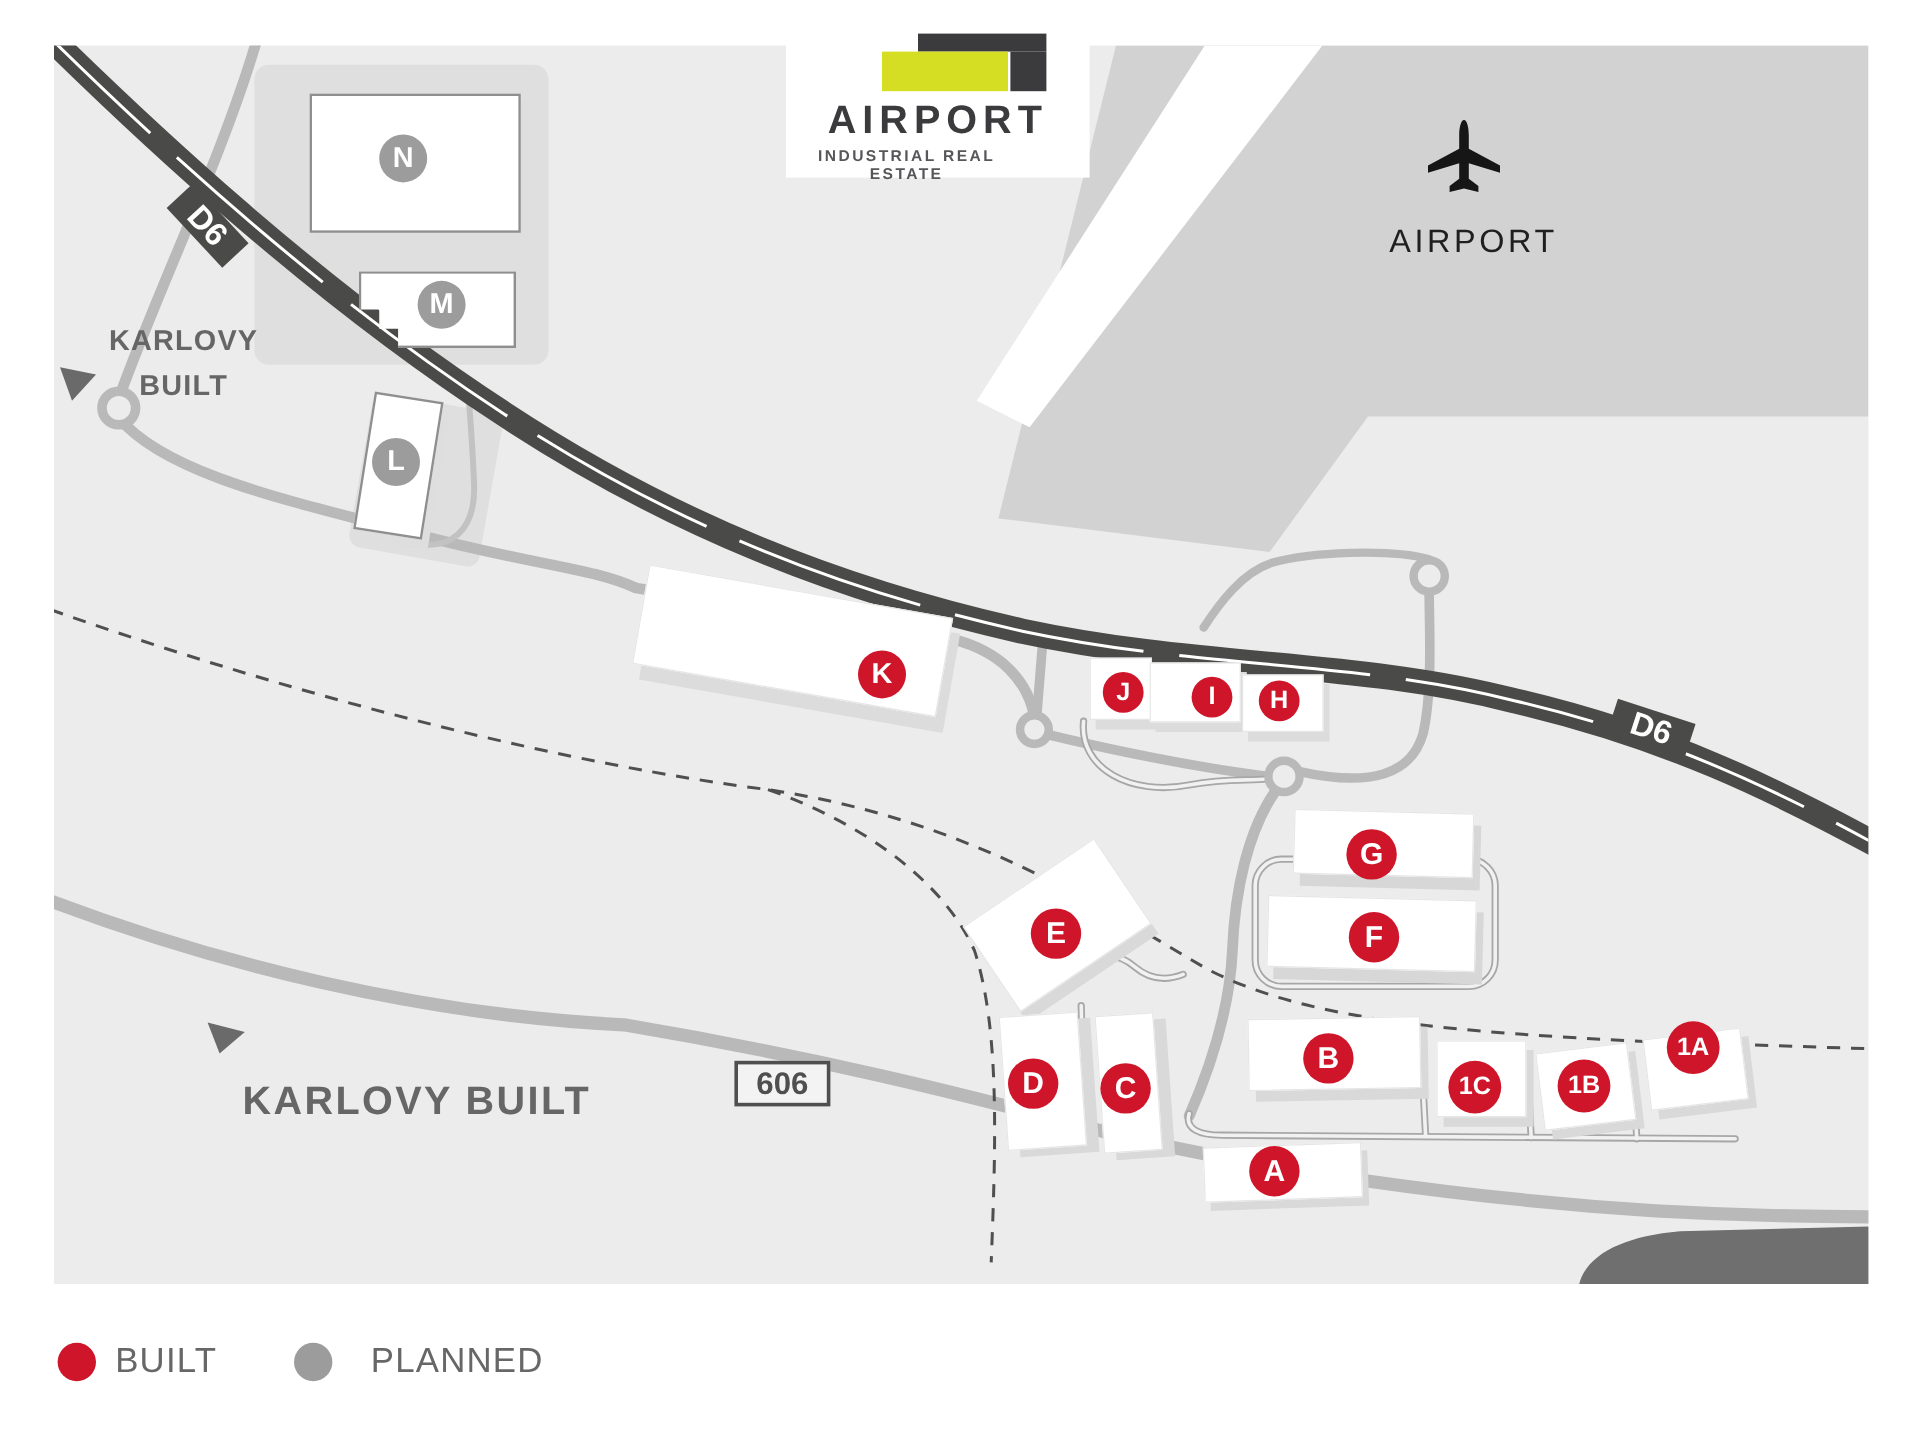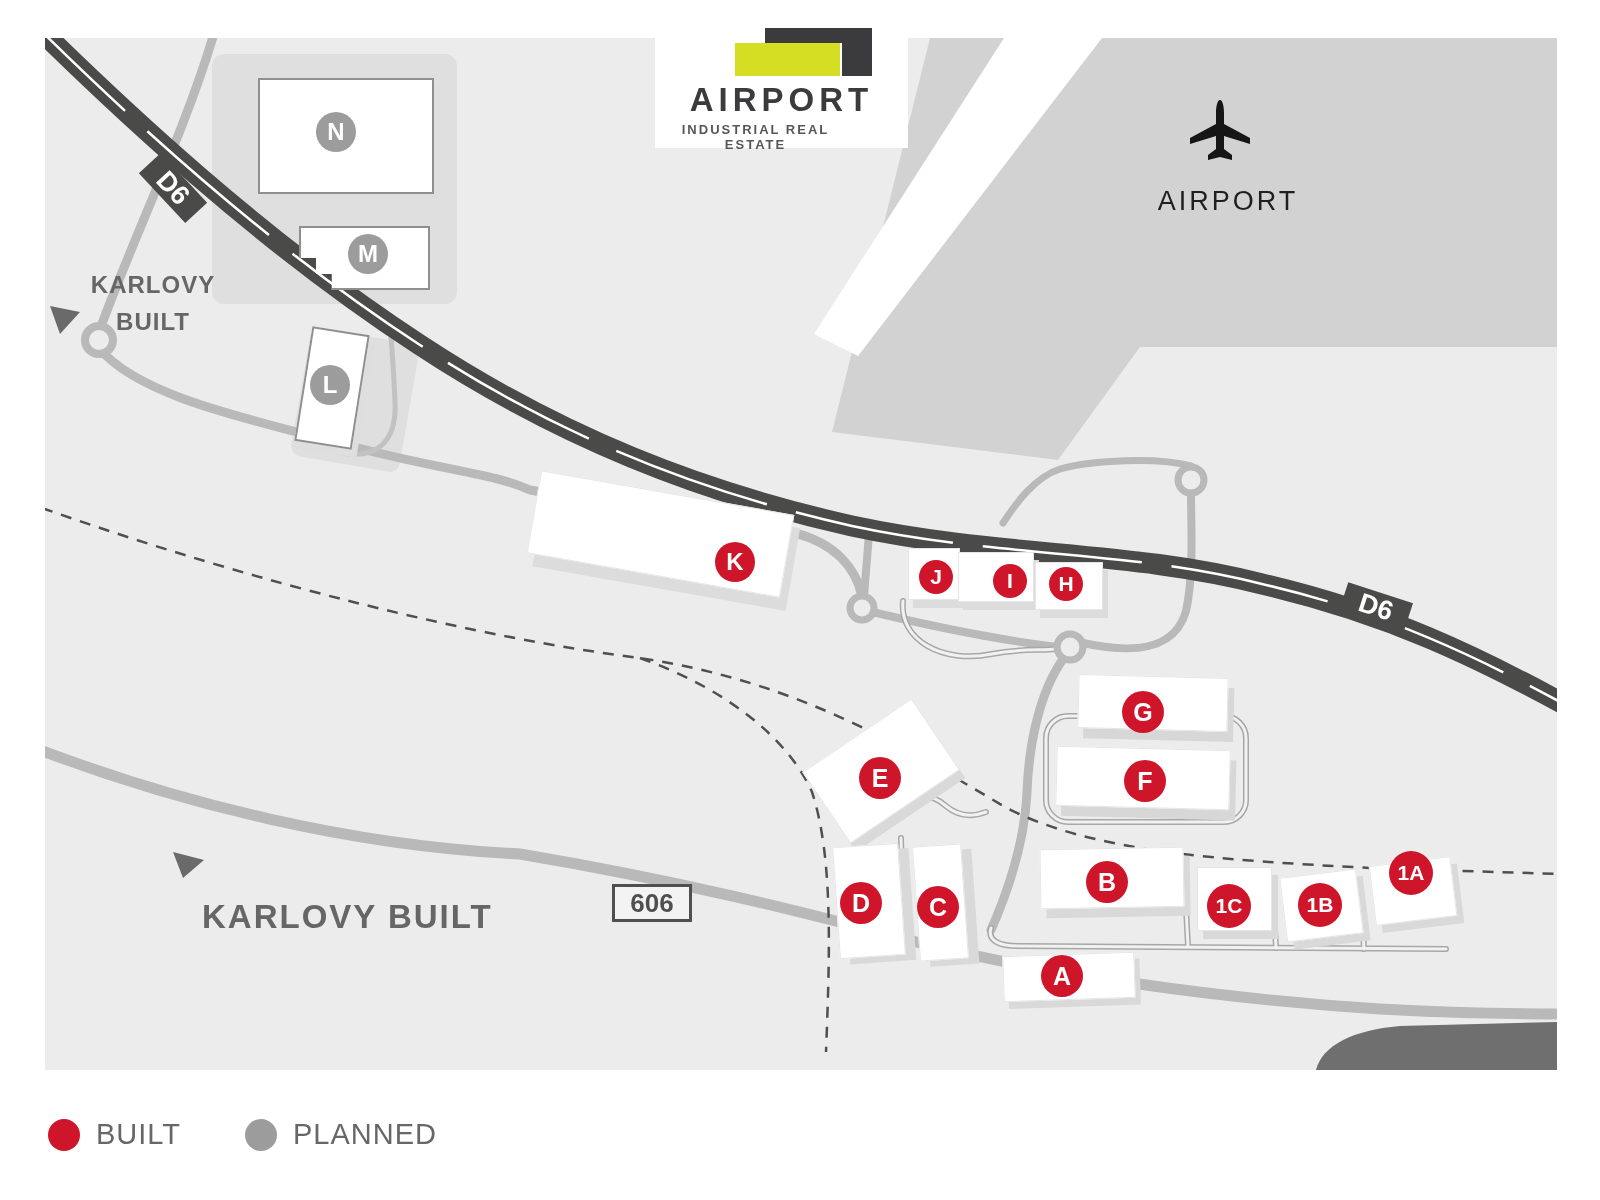--- a/index.html
+++ b/index.html
@@ -65,21 +65,21 @@
   .logo-block{position:absolute;left:187px;top:18px;width:30px;height:33px;background:#3b3b3d;}
   .logo-yellow{position:absolute;left:80px;top:18px;width:105px;height:33px;background:#d6de23;}
   .logo-title{position:absolute;left:0;top:56px;width:253px;text-align:center;color:#3b3b3d;
               font-size:33px;font-weight:bold;letter-spacing:5px;}
   .logo-sub{position:absolute;left:0;top:97px;width:201px;text-align:center;color:#57575a;
             font-size:13px;font-weight:bold;letter-spacing:2px;}
 
   
   .legend-item{position:absolute;display:flex;align-items:center;z-index:7;}
   .legend-built{left:48px;top:1118px;}
-  .legend-planned{left:245px;top:1118px;}
+  .legend-planned{left:245px;top:1118px;gap:16px;}
   .legend-dot{width:32px;height:32px;border-radius:50%;margin-right:16px;}
   .legend-dot.red{background:#cf1529;}
   .legend-dot.gray{background:#9c9c9c;}
   .legend-label{color:#676767;font-size:29px;letter-spacing:1px;}
 </style>
 </head>
 <body>
 
 <div class="page">
 

